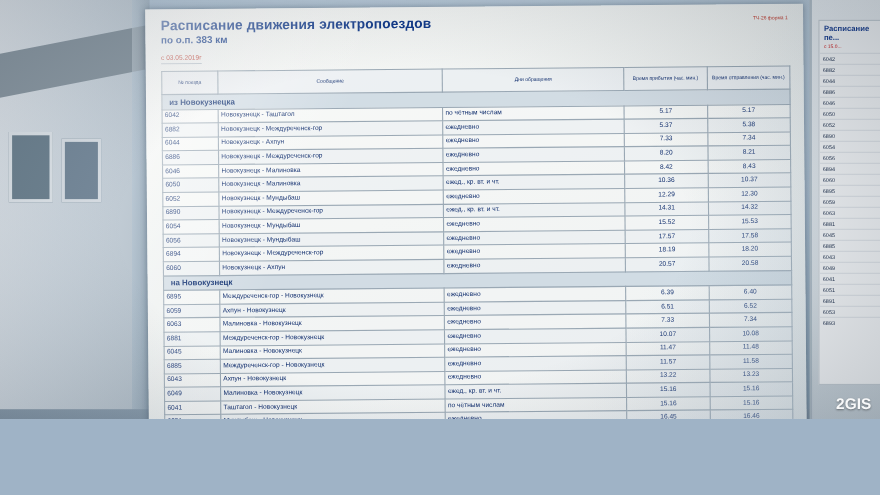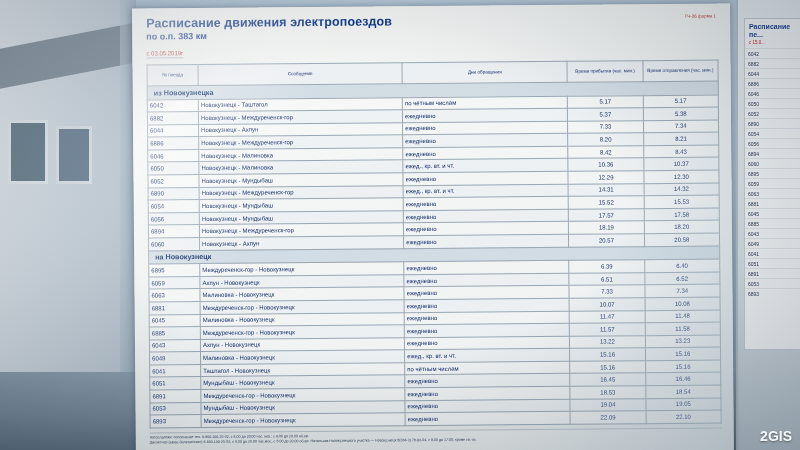--- a/index.html
+++ b/index.html
@@ -1,21 +1,21 @@
 <!DOCTYPE html>
 <html><head>
 <meta charset="utf-8">
 <style>
   html,body{margin:0;padding:0;}
   body{
     width:800px;height:450px;overflow:hidden;
     font-family:"Liberation Sans",sans-serif;
     background:#9fb3c6;
   }
-  #scene{position:relative;width:800px;height:450px;overflow:hidden;}
+  #scene{position:relative;width:800px;height:381px;overflow:hidden;}
 
   
   .bg-sky{
     position:absolute;left:0;top:0;width:800px;height:450px;
     background:linear-gradient(180deg,#b9cad9 0%,#a9bccd 38%,#93a9bb 70%,#7e94a7 100%);
   }
   .bg-wall-left{
     position:absolute;left:0;top:0;width:120px;height:450px;
     background:linear-gradient(100deg,#e4e9ee 0%,#cdd6de 45%,#b3bfc9 100%);
   }

